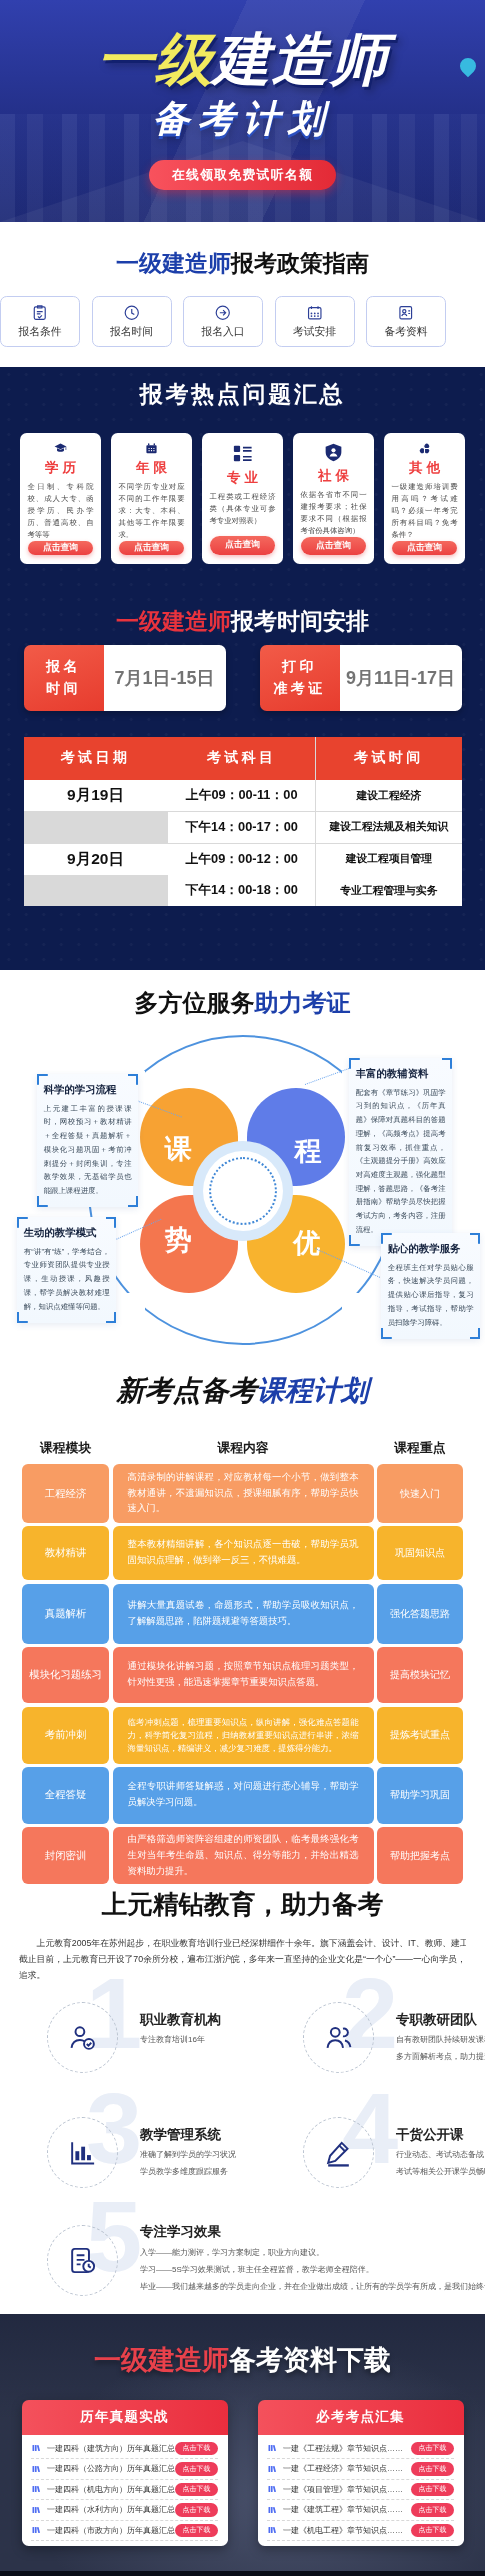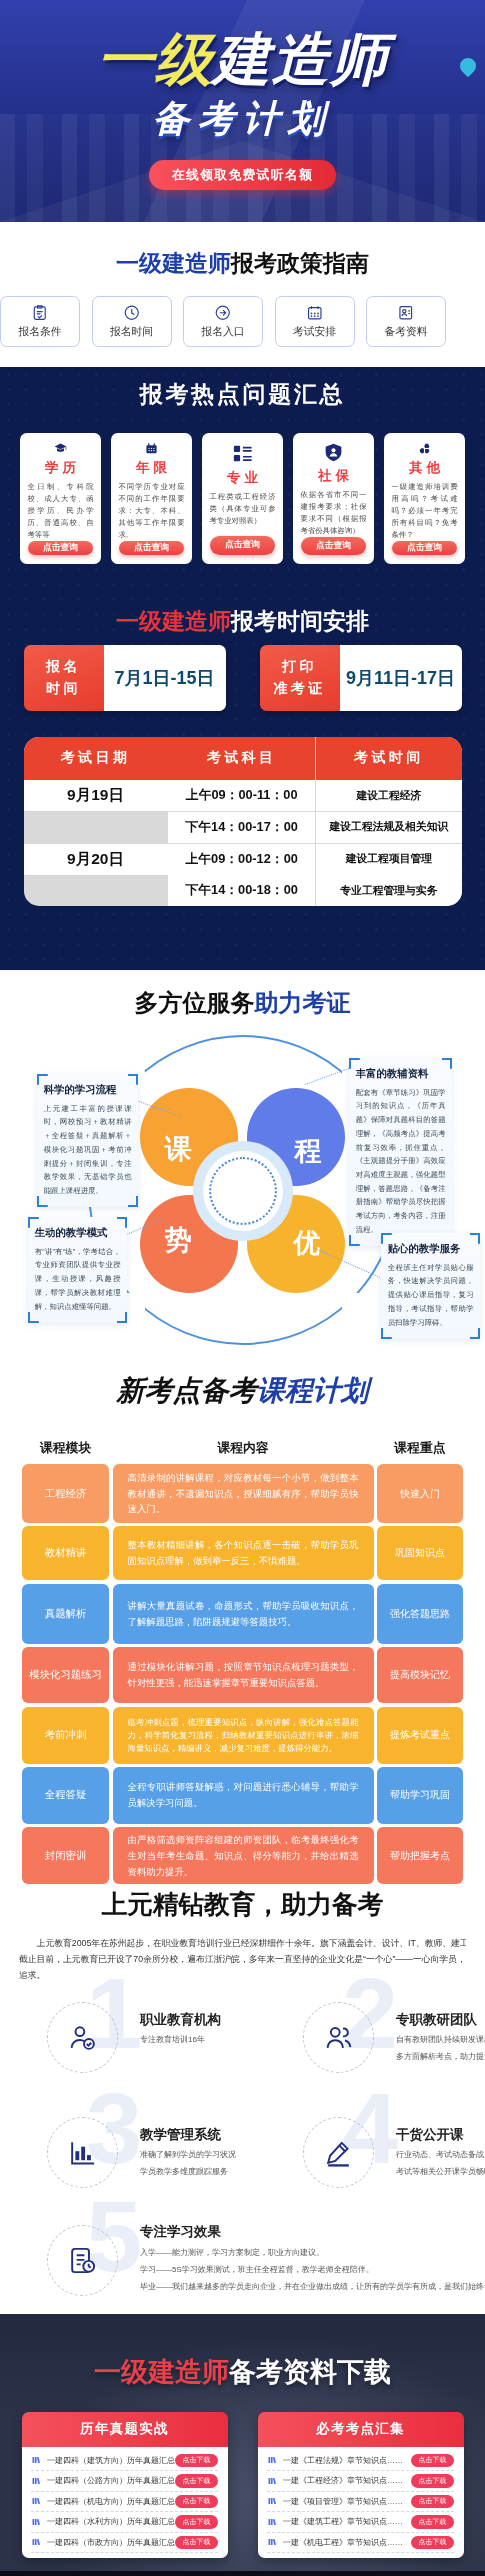--- a/index.html
+++ b/index.html
@@ -39,22 +39,22 @@
   .hot-card svg{width:23px;height:23px;color:#1b2a72;margin-top:9.4px;}
   .hot-card h3{margin:4px 0 4px;font-size:13.5px;color:#ee3f3f;letter-spacing:4px;text-indent:4px;}
   .hot-card p{margin:0;padding:0 7.4px;font-size:7.4px;line-height:1.62;color:#4a4a4a;text-align:justify;}
   .hot-btn{margin:auto 0 8.8px;width:65px;height:19.5px;border:none;border-radius:10.8px;background:linear-gradient(180deg,#f4695e,#ec4141);
     color:#fff;font-size:8.8px;font-weight:bold;cursor:pointer;font-family:inherit;box-shadow:0 2px 4px rgba(230,60,60,.35);}
   .sched-title{font-size:23px;color:#fff;margin-top:42px;}
   .sched-title .accent{color:#e8333d;}
   .info-row{display:flex;justify-content:center;gap:34px;margin-top:8px;}
   .info-card{width:202px;height:66px;border-radius:6.7px;overflow:hidden;display:flex;box-shadow:0 2.7px 6.7px rgba(0,0,0,.25);}
   .info-label{width:80px;background:linear-gradient(160deg,#f25b48,#e73c2e);color:#fff;display:flex;flex-direction:column;align-items:center;justify-content:center;font-size:14px;font-weight:bold;letter-spacing:3.4px;line-height:1.55;}
-  .info-value{flex:1;background:#fff;display:flex;align-items:center;justify-content:center;font-size:18px;font-weight:bold;color:#0c4a6e;}
-  .exam-table{width:438px;margin:25.6px auto 0;border-radius:15px;overflow:hidden;display:grid;grid-template-columns:144px 147px 146px;gap:0.7px;background:#d9d9d9;}
+  .info-value{flex:1;background:#fff;display:flex;align-items:center;justify-content:center;font-size:18px;font-weight:bold;color:#737373;}
+  .exam-table{width:438px;margin:25.6px auto 0;border-radius:0;overflow:hidden;display:grid;grid-template-columns:144px 147px 146px;gap:0.7px;background:#d9d9d9;}
   .exam-table .th{background:#e8432e;color:#fff;font-weight:bold;font-size:14px;letter-spacing:3.4px;height:43px;display:flex;align-items:center;justify-content:center;}
   .exam-table .td{background:#fff;display:flex;align-items:center;justify-content:center;height:31px;color:#111;font-weight:bold;}
   .exam-table .date{grid-row:span 2;font-size:15.5px;}
   .exam-table .time{font-size:12.8px;}
   .exam-table .subj{font-size:10.8px;}
 
   
   .sec-services{height:398px;}
   .svc-title{font-size:24px;padding-top:17px;color:#111;}
   .svc-title .accent{color:#1c3faa;}
@@ -82,33 +82,33 @@
       linear-gradient(#2e7fd8,#2e7fd8) 100% 0/2px 10.8px no-repeat,
       linear-gradient(#2e7fd8,#2e7fd8) 0 100%/10.8px 2px no-repeat,
       linear-gradient(#2e7fd8,#2e7fd8) 0 100%/2px 10.8px no-repeat,
       linear-gradient(#2e7fd8,#2e7fd8) 100% 100%/10.8px 2px no-repeat,
       linear-gradient(#2e7fd8,#2e7fd8) 100% 100%/2px 10.8px no-repeat,
       linear-gradient(#f8fbff,#f2f8fe);}
   .bracket-box h3{margin:0 0 4.7px;font-size:10.4px;color:#15233f;}
   .bracket-box p{margin:0;font-size:7.4px;line-height:1.85;color:#3a4a5a;text-align:justify;}
   .box1{left:37px;top:52px;width:88px;}
   .box2{left:349px;top:36px;width:90px;}
-  .box3{left:28px;top:195px;width:86px;}
+  .box3{left:17px;top:195px;width:86px;}
   .box4{left:381px;top:211px;width:86px;}
 
   
   .sec-plan{height:512px;}
   .plan-title{font-size:28px;padding-top:4px;color:#111;font-style:italic;}
   .plan-title .accent{color:#1c3faa;}
   .plan-head{display:flex;justify-content:center;gap:3.4px;margin-top:30px;font-weight:bold;color:#1a1a1a;font-size:12.8px;}
   .plan-head div{display:flex;align-items:center;justify-content:center;height:16px;}
   .ph1{width:87px;} .ph2{width:261px;} .ph3{width:86px;}
   .plan-rows{margin-top:8px;}
   .plan-row{display:flex;justify-content:center;gap:3.4px;margin-bottom:3.4px;}
-  .plan-row>div{border-radius:6px;color:#fff;display:flex;align-items:center;justify-content:center;}
+  .plan-row>div{border-radius:6px;color:#fff;display:flex;align-items:center;justify-content:center;font-family:Liberation Serif, serif;}
   .pm{width:87px;font-size:10.4px;text-align:center;}
   .pc{width:261px;font-size:9.4px;line-height:1.7;padding:0 15px;box-sizing:border-box;text-align:justify;display:flex;align-items:center;}
   .pf{width:86px;font-size:10px;}
   .c-orange{background:#f89c63;} .c-amber{background:#f7b42c;} .c-blue{background:#57a0e8;} .c-coral{background:#f5775c;}
   .h87{height:59px;} .h80{height:54px;} .h89{height:60px;} .h83{height:56px;} .h84{height:57px;} .h85{height:57px;}
 
   
   .sec-about{height:434px;overflow:hidden;}
   .about-title{font-size:25.6px;padding-top:6.7px;color:#111;}
   .about-para{margin:13.5px 0 0;padding:0 19px;}
@@ -123,21 +123,21 @@
   .feature .ftxt{margin-left:20px;z-index:2;}
   .feature .ftxt h4{margin:17.5px 0 2.7px;font-size:13.5px;color:#222;}
   .feature .ftxt p{margin:0;font-size:8px;color:#555;line-height:2.1;white-space:nowrap;}
   .f1{left:47px;top:5.4px;} .f2{left:303px;top:5.4px;} .f3{left:47px;top:120px;} .f4{left:303px;top:120px;} .f5{left:47px;top:228px;}
   .f5 .ftxt h4{margin-top:6.7px;}
   .f5 .ftxt p{line-height:2.15;}
 
   
   .sec-download{height:262px;background:#2c3349;position:relative;overflow:hidden;}
   .sec-download .photo{position:absolute;inset:0;background:radial-gradient(ellipse at 58% 70%,rgba(140,150,185,.30),transparent 62%),linear-gradient(180deg,#222940 0%,rgba(34,41,64,0) 40%);}
-  .dl-title{position:relative;font-size:27px;color:#fff;padding-top:40px;text-shadow:0 2.7px 5.4px rgba(0,0,0,.4);}
+  .dl-title{position:relative;font-size:27px;color:#fff;padding-top:28px;text-shadow:0 2.7px 5.4px rgba(0,0,0,.4);}
   .dl-title .accent{color:#e8414b;}
   .dl-cards{position:relative;display:flex;justify-content:center;gap:30px;margin-top:21.6px;}
   .dl-card{width:206px;border-radius:6.7px;overflow:hidden;box-shadow:0 4px 10.8px rgba(0,0,0,.3);}
   .dl-head{height:35px;background:linear-gradient(90deg,#f4515c,#ea2e3e);color:#fff;font-size:13.5px;font-weight:bold;letter-spacing:1.3px;display:flex;align-items:center;justify-content:center;}
   .dl-body{background:#fff;padding:4px 9.4px 5.4px;}
   .dl-row{height:19.5px;display:flex;align-items:center;border-bottom:0.7px dashed #d8d8d8;}
   .dl-row svg{width:10px;height:10px;color:#4f6df2;flex:none;}
   .dl-row .txt{flex:1;margin-left:6px;font-size:8px;color:#333;white-space:nowrap;overflow:hidden;}
   .dl-btn{flex:none;width:43px;height:13.5px;border:none;border-radius:7.4px;background:#ee3c5a;color:#fff;font-size:7px;cursor:pointer;font-family:inherit;}
   .bottom-strip{position:absolute;left:0;right:0;bottom:0;height:5.4px;background:#0a0d18;}

